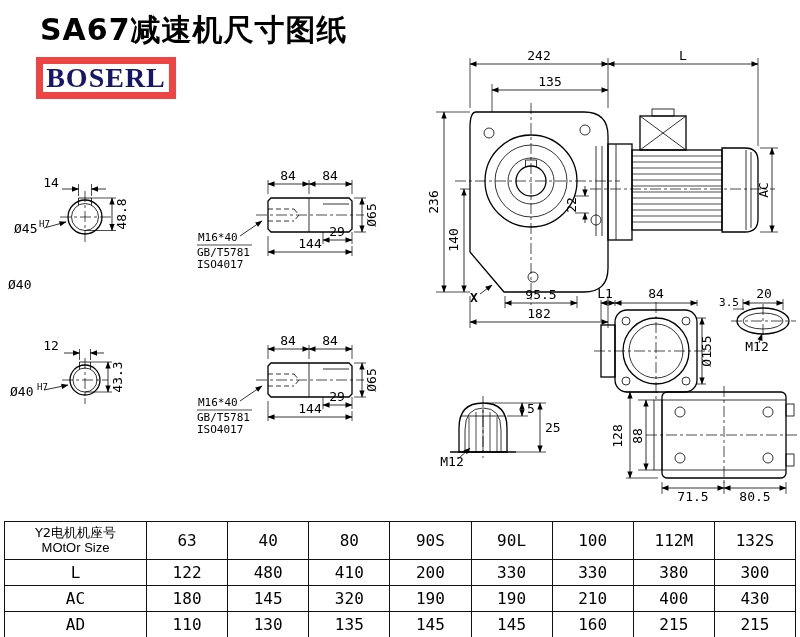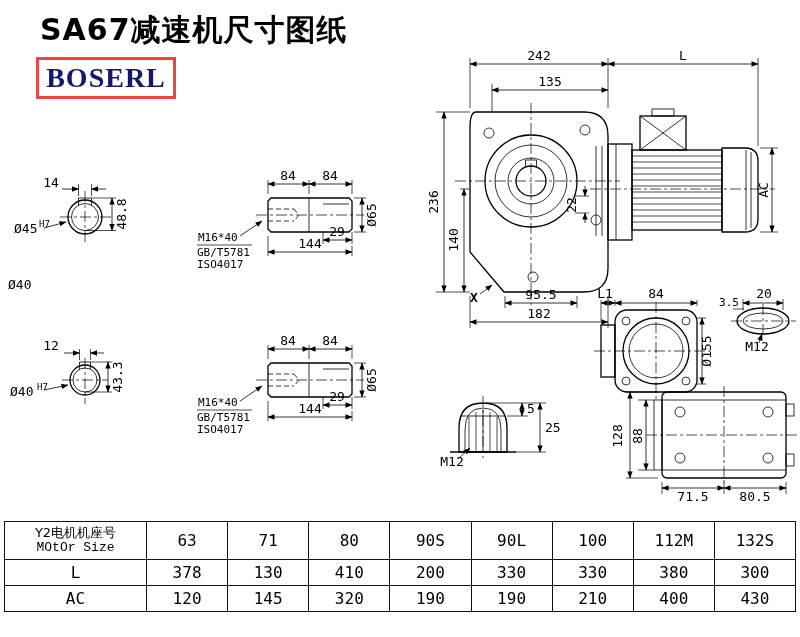--- a/index.html
+++ b/index.html
@@ -1,39 +1,39 @@
 <!DOCTYPE html>
 <html><head>
 <meta charset="utf-8">
 <style>
   * { margin:0; padding:0; box-sizing:border-box; }
   html,body { width:800px; height:637px; }
   body { background:#fff; font-family:"DejaVu Sans", sans-serif; position:relative; overflow:hidden; }
   .sheet { position:absolute; left:0; top:0; width:716px; height:637px; background:#fff; }
   .title { position:absolute; left:40px; top:10px; font-size:30px; font-weight:bold; color:#000; letter-spacing:1px; white-space:nowrap; }
-  .logo { position:absolute; left:36px; top:57px; width:140px; height:42px; border:3px solid #ef4444; background:#fff; display:flex; align-items:center; justify-content:center; }
+  .logo { position:absolute; left:36px; top:57px; width:140px; height:42px; border:7px solid #ef4444; background:#fff; display:flex; align-items:center; justify-content:center; }
   .logo span { font-family:"Liberation Serif", serif; font-weight:bold; font-size:28px; color:#16166b; letter-spacing:1px; }
   svg.drawing { position:absolute; left:0; top:0; }
   svg text { font-family:"DejaVu Sans Mono", monospace; fill:#000; }
   .dim  { font-size:13px; }
   .dim-s{ font-size:11px; }
   .sup  { font-size:9px; }
   .xlab { font-size:13px; font-weight:bold; }
   .ol { fill:none; stroke:#000; stroke-width:1.3; }
   .tl { fill:none; stroke:#000; stroke-width:0.8; }
   .dl { fill:none; stroke:#000; stroke-width:0.8; }
   .el { fill:none; stroke:#000; stroke-width:0.7; }
   .cl { fill:none; stroke:#000; stroke-width:0.7; stroke-dasharray:11 3 3 3; }
   .hl { fill:none; stroke:#000; stroke-width:0.8; stroke-dasharray:5 3; }
   table.spec { position:absolute; left:4px; top:521px; width:792px; border-collapse:collapse; table-layout:fixed; background:#fff; }
   table.spec col.c0 { width:142px; }
   table.spec td { border:1px solid #111; text-align:center; vertical-align:middle; font-family:"DejaVu Sans Mono", monospace; font-size:16px; color:#000; padding:0; height:26px; }
   table.spec tr.hdr td { height:38px; }
   .hdr-cn { font-family:"DejaVu Sans", sans-serif; font-size:13px; line-height:1.25; }
-  .hdr-en { font-family:Liberation Mono, monospace; font-size:13px; line-height:1.1; }
+  .hdr-en { font-family:Liberation Sans, sans-serif; font-size:13px; line-height:1.1; }
 </style>
 </head>
 <body>
 
 <div class="sheet">
 
   <div class="title">SA67减速机尺寸图纸</div>
 
   <div class="logo">
     <span>BOSERL</span>
@@ -283,46 +283,57 @@
         <col>
         <col>
       </colgroup>
     <tbody>
       <tr class="hdr">
         <td>
           <div class="hdr-cn">Y2电机机座号</div>
           <div class="hdr-en">MOtOr Size</div>
         </td>
         <td>63</td>
-        <td>71</td>
+        <td>40</td>
         <td>80</td>
         <td>90S</td>
         <td>90L</td>
         <td>100</td>
         <td>112M</td>
         <td>132S</td>
       </tr>
       <tr>
         <td>L</td>
-        <td>378</td>
-        <td>130</td>
+        <td>122</td>
+        <td>480</td>
         <td>410</td>
         <td>200</td>
         <td>330</td>
         <td>330</td>
         <td>380</td>
         <td>300</td>
       </tr>
       <tr>
         <td>AC</td>
-        <td>120</td>
+        <td>180</td>
         <td>145</td>
         <td>320</td>
         <td>190</td>
         <td>190</td>
         <td>210</td>
         <td>400</td>
         <td>430</td>
       </tr>
+      <tr>
+        <td>AD</td>
+        <td>110</td>
+        <td>130</td>
+        <td>135</td>
+        <td>145</td>
+        <td>145</td>
+        <td>160</td>
+        <td>215</td>
+        <td>215</td>
+      </tr>
     </tbody>
   </table>
 
 </div>
 
 </body></html>

